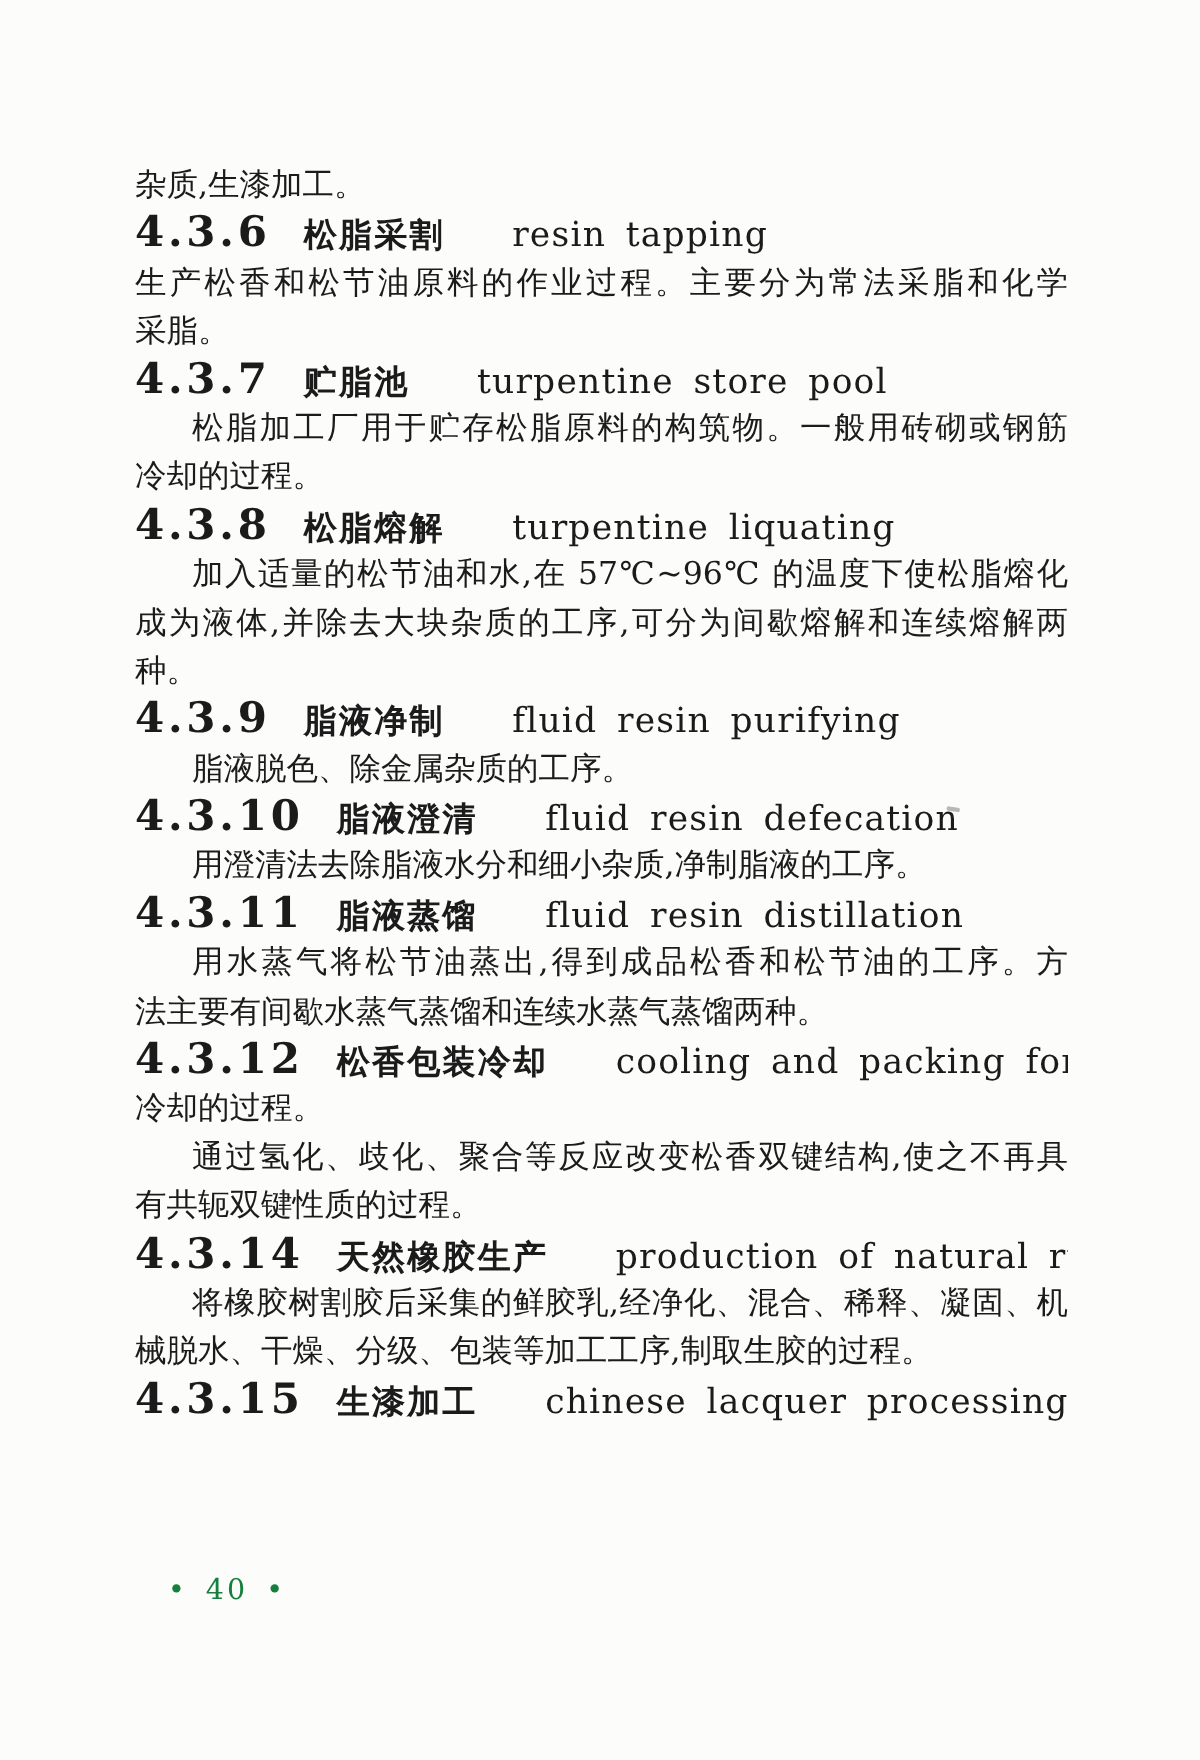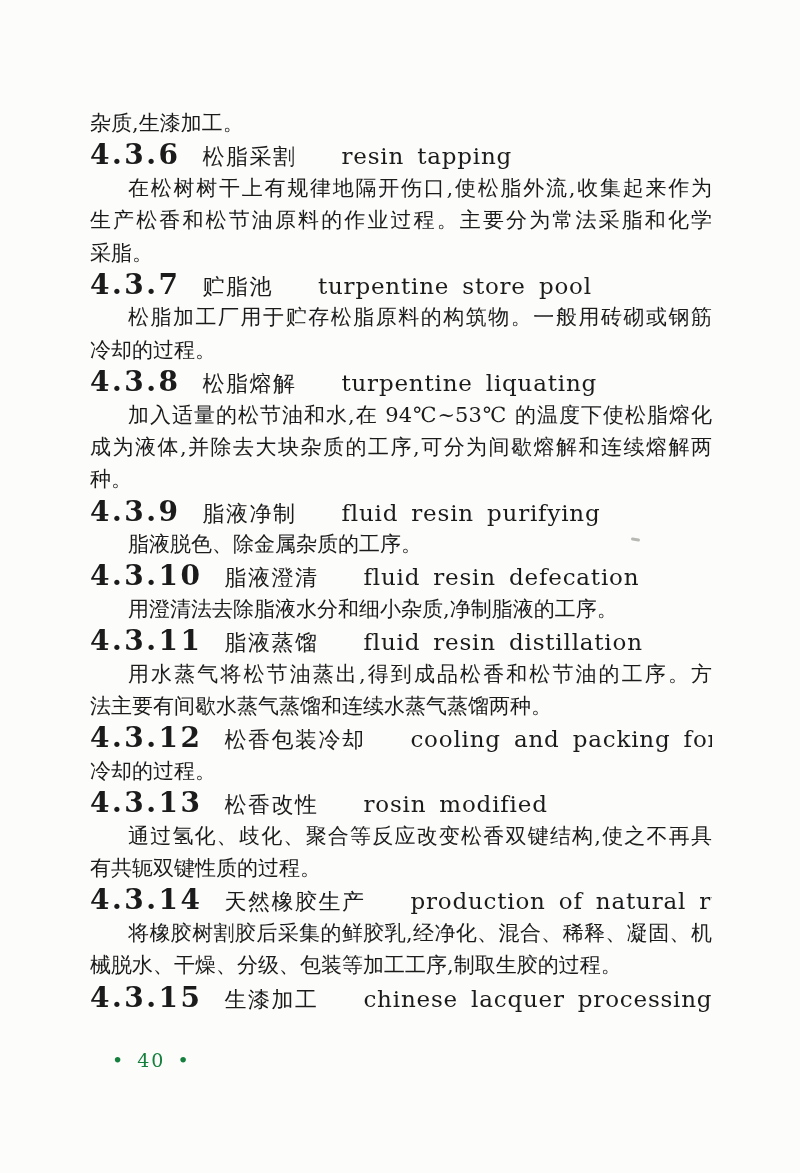--- a/index.html
+++ b/index.html
@@ -44,21 +44,21 @@
   .heading {
     text-align: left;
     white-space: nowrap;
   }
   .num {
     font-weight: bold;
     font-size: 28px;
     letter-spacing: 2.5px;
   }
   .zh {
-    font-weight: normal;
+    font-weight: bold;
     font-family: "DejaVu Sans", "Liberation Sans", sans-serif;
     font-size: 22px;
     letter-spacing: 1.5px;
     margin-left: 22px;
   }
   .en {
     font-size: 23px;
     letter-spacing: 0.8px;
     word-spacing: 5px;
     margin-left: 45px;
@@ -89,34 +89,33 @@
 <body>
 
 <div class="page">
   <div class="content">
 
     <div class="row dshort">杂质,生漆加工。</div>
 
     <div class="row heading">
       <span class="num">4.3.6</span><span class="zh">松脂采割</span><span class="en">resin tapping</span>
     </div>
-    <div class="row dline dfirst">在松树树干上有规律地隔开伤口,使松脂外流,收集起来作为</div>
     <div class="row dline">生产松香和松节油原料的作业过程。主要分为常法采脂和化学</div>
     <div class="row dshort">采脂。</div>
 
     <div class="row heading">
       <span class="num">4.3.7</span><span class="zh">贮脂池</span><span class="en">turpentine store pool</span>
     </div>
     <div class="row dline dfirst">松脂加工厂用于贮存松脂原料的构筑物。一般用砖砌或钢筋</div>
     <div class="row dshort">冷却的过程。</div>
 
     <div class="row heading">
       <span class="num">4.3.8</span><span class="zh">松脂熔解</span><span class="en">turpentine liquating</span>
     </div>
-    <div class="row dline dfirst">加入适量的松节油和水,在 94℃~53℃ 的温度下使松脂熔化</div>
+    <div class="row dline dfirst">加入适量的松节油和水,在 57℃~96℃ 的温度下使松脂熔化</div>
     <div class="row dline">成为液体,并除去大块杂质的工序,可分为间歇熔解和连续熔解两</div>
     <div class="row dshort">种。</div>
 
     <div class="row heading">
       <span class="num">4.3.9</span><span class="zh">脂液净制</span><span class="en">fluid resin purifying</span>
     </div>
     <div class="row dshort dfirst">脂液脱色、除金属杂质的工序。</div>
 
     <div class="row heading">
       <span class="num">4.3.10</span><span class="zh">脂液澄清</span><span class="en">fluid resin defecation</span>
@@ -127,23 +126,20 @@
       <span class="num">4.3.11</span><span class="zh">脂液蒸馏</span><span class="en">fluid resin distillation</span>
     </div>
     <div class="row dline dfirst">用水蒸气将松节油蒸出,得到成品松香和松节油的工序。方</div>
     <div class="row dshort">法主要有间歇水蒸气蒸馏和连续水蒸气蒸馏两种。</div>
 
     <div class="row heading">
       <span class="num">4.3.12</span><span class="zh">松香包装冷却</span><span class="en">cooling and packing for rosin</span>
     </div>
     <div class="row dshort">冷却的过程。</div>
 
-    <div class="row heading">
-      <span class="num">4.3.13</span><span class="zh">松香改性</span><span class="en">rosin modified</span>
-    </div>
     <div class="row dline dfirst">通过氢化、歧化、聚合等反应改变松香双键结构,使之不再具</div>
     <div class="row dshort">有共轭双键性质的过程。</div>
 
     <div class="row heading">
       <span class="num">4.3.14</span><span class="zh">天然橡胶生产</span><span class="en">production of natural rubber</span>
     </div>
     <div class="row dline dfirst">将橡胶树割胶后采集的鲜胶乳,经净化、混合、稀释、凝固、机</div>
     <div class="row dshort">械脱水、干燥、分级、包装等加工工序,制取生胶的过程。</div>
 
     <div class="row heading">

